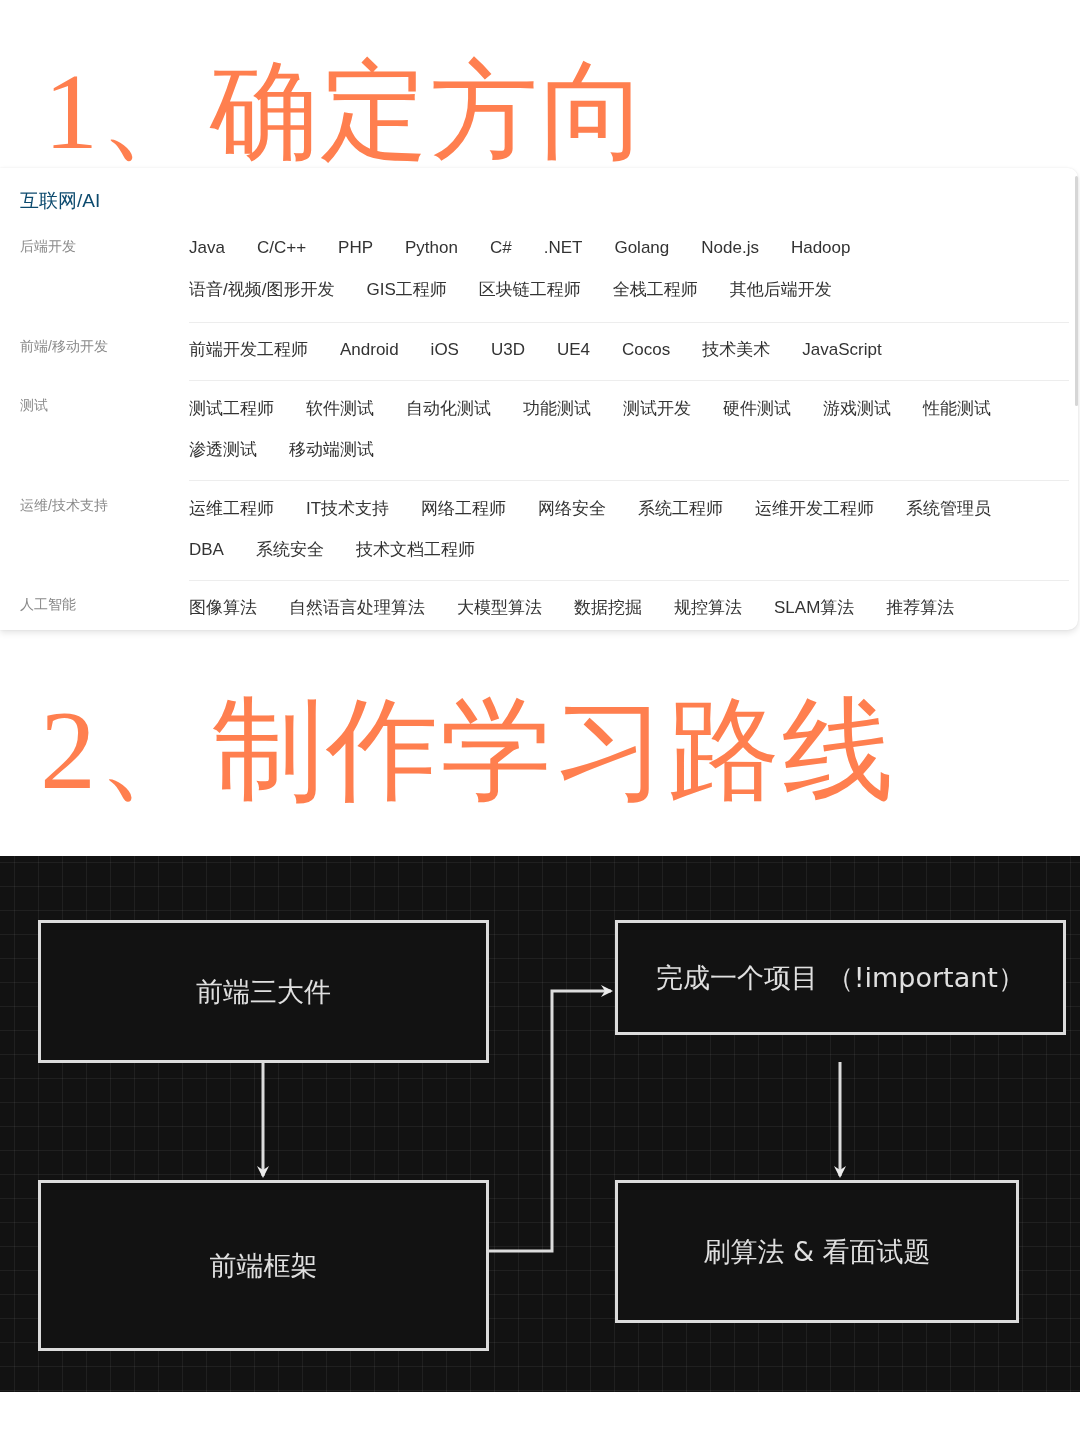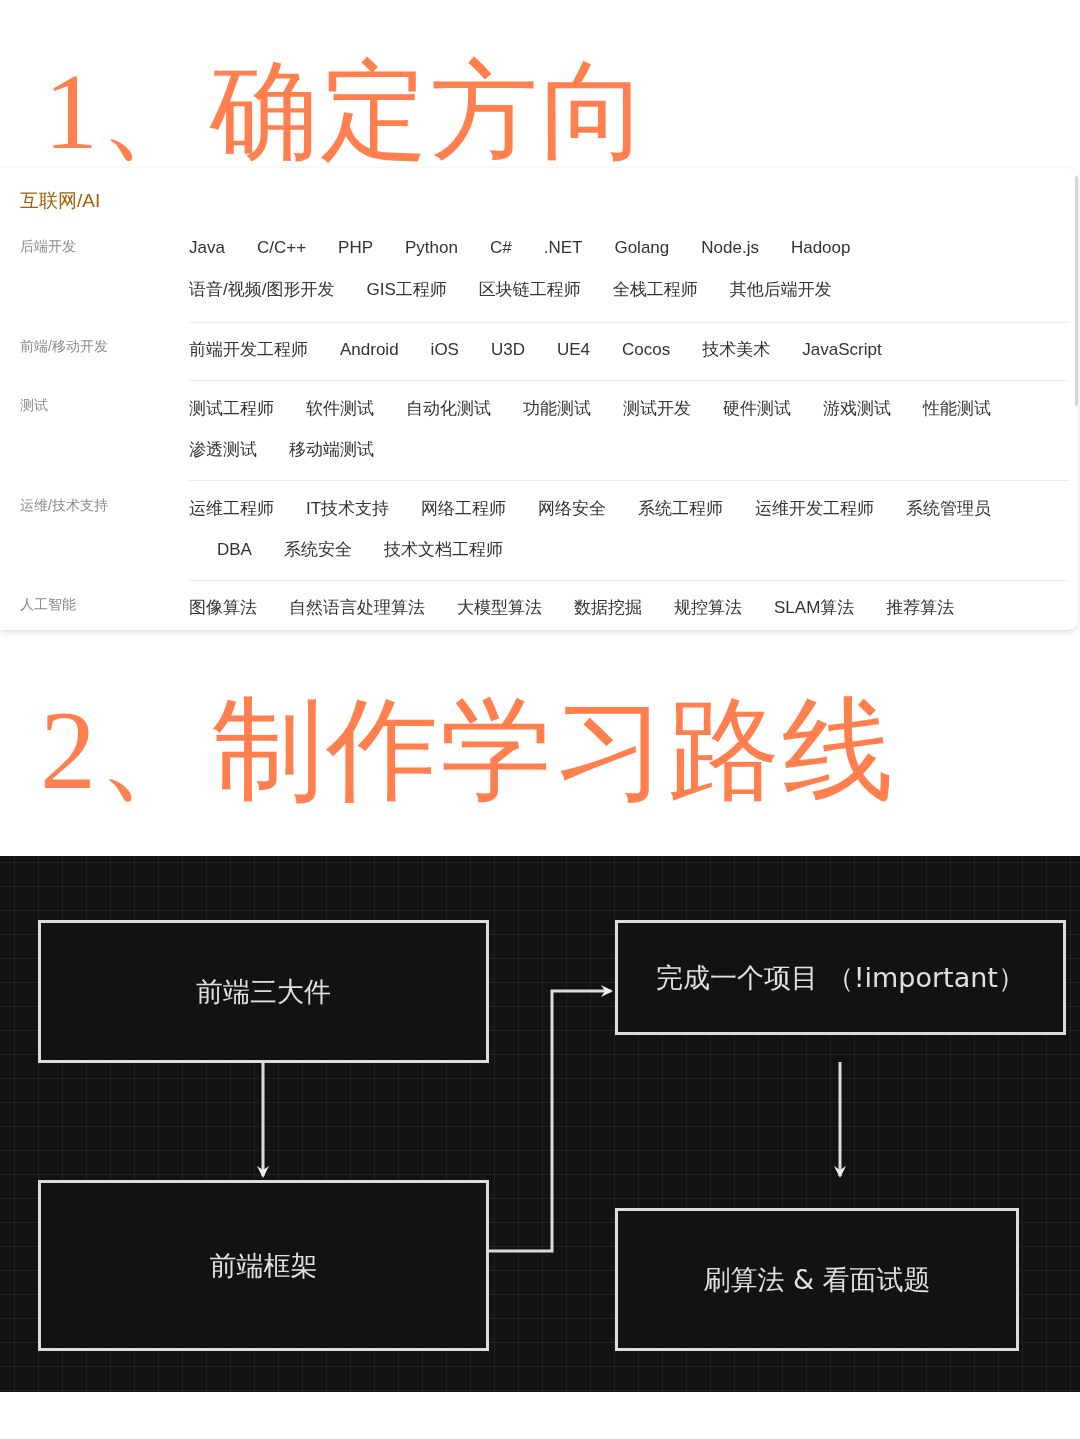--- a/index.html
+++ b/index.html
@@ -13,21 +13,21 @@
   }
   #title1 { left: 44px; top: 52px; font-size: 108px; line-height: 120px; }
   #title2 { left: 40px; top: 688px; font-size: 112px; line-height: 124px; }
 
   .card {
     position: absolute; left: 0; top: 168px; width: 1078px; height: 462px;
     background: #fff; border-radius: 0 10px 10px 0;
     box-shadow: 0 3px 6px rgba(0,0,0,0.10), 0 0 2px rgba(0,0,0,0.08);
   }
   .card-header {
-    position: absolute; left: 20px; top: 20px; font-size: 19px; color: #a16207;
+    position: absolute; left: 20px; top: 20px; font-size: 19px; color: #0c4a6e;
     font-family: "Liberation Sans", sans-serif;
   }
   .scrollbar {
     position: absolute; right: 0; top: 8px; width: 3px; height: 230px; background: #d6d6d6; border-radius: 2px;
   }
   .row { position: absolute; left: 0; width: 1078px; }
   .row-label {
     position: absolute; left: 20px; font-size: 14px; color: #8a8a8a;
     font-family: "Liberation Sans", sans-serif; white-space: nowrap;
   }
@@ -97,21 +97,21 @@
     </div>
   </div>
   <div class="divider" style="top:312px;"></div>
 
   <div class="row" style="top:329px;">
     <div class="row-label">运维/技术支持</div>
     <div class="row-tags">
       <div class="tag-line" style="top:0;">
         <span class="tag">运维工程师</span><span class="tag">IT技术支持</span><span class="tag">网络工程师</span><span class="tag">网络安全</span><span class="tag">系统工程师</span><span class="tag">运维开发工程师</span><span class="tag">系统管理员</span>
       </div>
-      <div class="tag-line" style="top:41px;margin-left:28px;">
+      <div class="tag-line" style="top:41px;">
         <span class="tag">DBA</span><span class="tag">系统安全</span><span class="tag">技术文档工程师</span>
       </div>
     </div>
   </div>
   <div class="divider" style="top:412px;"></div>
 
   <div class="row" style="top:428px;">
     <div class="row-label">人工智能</div>
     <div class="row-tags">
       <div class="tag-line" style="top:0;">
@@ -143,16 +143,16 @@
   </div>
 
   <div class="node" style="left:38px; top:324px; width:451px; height:171px;">
     <span>前端框架</span>
   </div>
 
   <div class="node" style="left:615px; top:64px; width:451px; height:115px;">
     <span>完成一个项目 （!important）</span>
   </div>
 
-  <div class="node" style="left:615px; top:324px; width:404px; height:143px;margin-top:28px;">
+  <div class="node" style="left:615px; top:324px; width:404px; height:143px;">
     <span>刷算法 &amp; 看面试题</span>
   </div>
 </div>
 
 </body></html>

